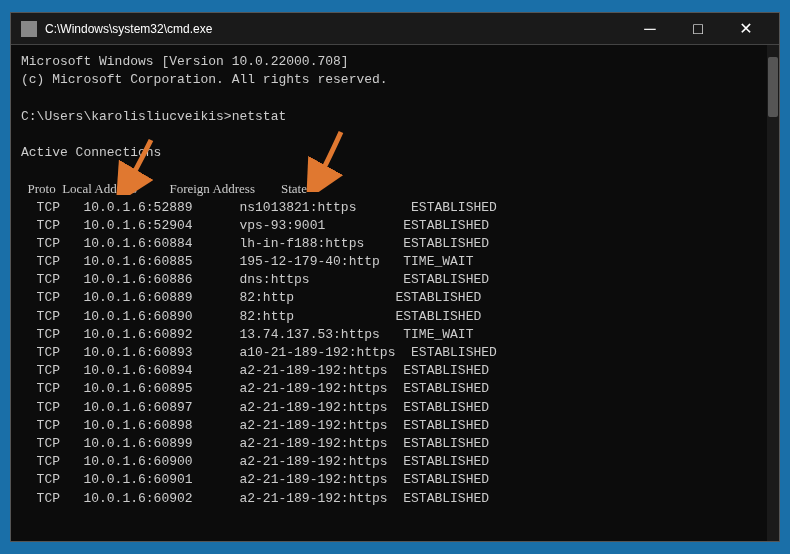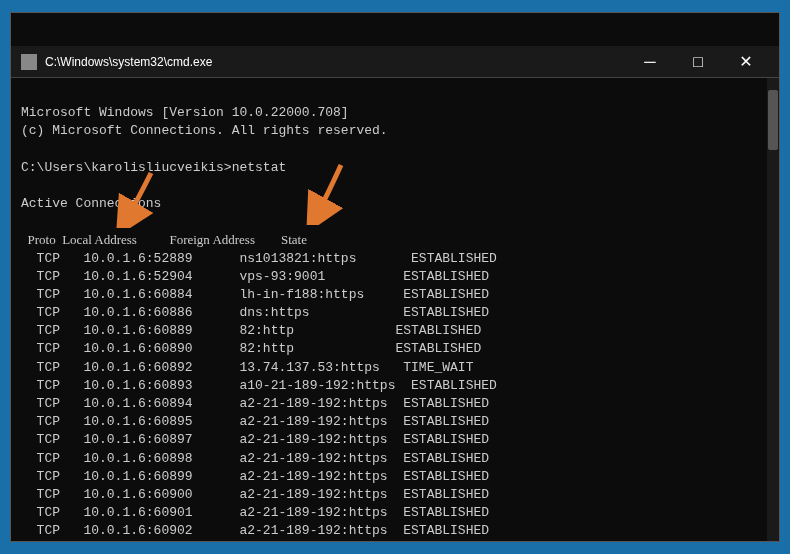--- a/index.html
+++ b/index.html
@@ -23,21 +23,20 @@
     }
     .titlebar {
       background: #1a1a1a;
       height: 32px;
       display: flex;
       align-items: center;
       padding: 0 10px;
       gap: 8px;
       border-bottom: 1px solid #444;
       flex-shrink: 0;
-      margin-top: 33px;
     }
     .titlebar-icon {
       width: 16px;
       height: 16px;
       background: #888;
       display: flex;
       align-items: center;
       justify-content: center;
     }
     .titlebar-title {
@@ -64,21 +63,21 @@
       font-family: 'Segoe UI', sans-serif;
     }
     .content {
       flex: 1;
       overflow: hidden;
       position: relative;
       display: flex;
     }
     .terminal {
       flex: 1;
-      padding: 26px 10px;
+      padding: 8px 10px;
       color: #cccccc;
       font-size: 13px;
       line-height: 1.4;
       overflow: hidden;
       position: relative;
     }
     .line {
       white-space: pre;
       color: #cccccc;
     }
@@ -127,31 +126,32 @@
     <div class="titlebar-controls">
       <button class="titlebar-btn">─</button>
       <button class="titlebar-btn">□</button>
       <button class="titlebar-btn close">✕</button>
     </div>
   </div>
 
   <div class="content">
     <div class="terminal">
       <div class="line">Microsoft Windows [Version 10.0.22000.708]</div>
-      <div class="line">(c) Microsoft Connections. All rights reserved.</div>
+      <div class="line">(c) Microsoft Corporation. All rights reserved.</div>
       <div class="line">&nbsp;</div>
       <div class="line">C:\Users\karolisliucveikis&gt;netstat</div>
       <div class="line">&nbsp;</div>
       <div class="line">Active Connections</div>
       <div class="line">&nbsp;</div>
       <div class="line header-row">  Proto  Local Address          Foreign Address        State</div>
       <div id="table-rows">
           <div class="line">  TCP   10.0.1.6:52889      ns1013821:https       ESTABLISHED</div>
           <div class="line">  TCP   10.0.1.6:52904      vps-93:9001          ESTABLISHED</div>
           <div class="line">  TCP   10.0.1.6:60884      lh-in-f188:https     ESTABLISHED</div>
+          <div class="line">  TCP   10.0.1.6:60885      195-12-179-40:http   TIME_WAIT</div>
           <div class="line">  TCP   10.0.1.6:60886      dns:https            ESTABLISHED</div>
           <div class="line">  TCP   10.0.1.6:60889      82:http             ESTABLISHED</div>
           <div class="line">  TCP   10.0.1.6:60890      82:http             ESTABLISHED</div>
           <div class="line">  TCP   10.0.1.6:60892      13.74.137.53:https   TIME_WAIT</div>
           <div class="line">  TCP   10.0.1.6:60893      a10-21-189-192:https  ESTABLISHED</div>
           <div class="line">  TCP   10.0.1.6:60894      a2-21-189-192:https  ESTABLISHED</div>
           <div class="line">  TCP   10.0.1.6:60895      a2-21-189-192:https  ESTABLISHED</div>
           <div class="line">  TCP   10.0.1.6:60897      a2-21-189-192:https  ESTABLISHED</div>
           <div class="line">  TCP   10.0.1.6:60898      a2-21-189-192:https  ESTABLISHED</div>
           <div class="line">  TCP   10.0.1.6:60899      a2-21-189-192:https  ESTABLISHED</div>

